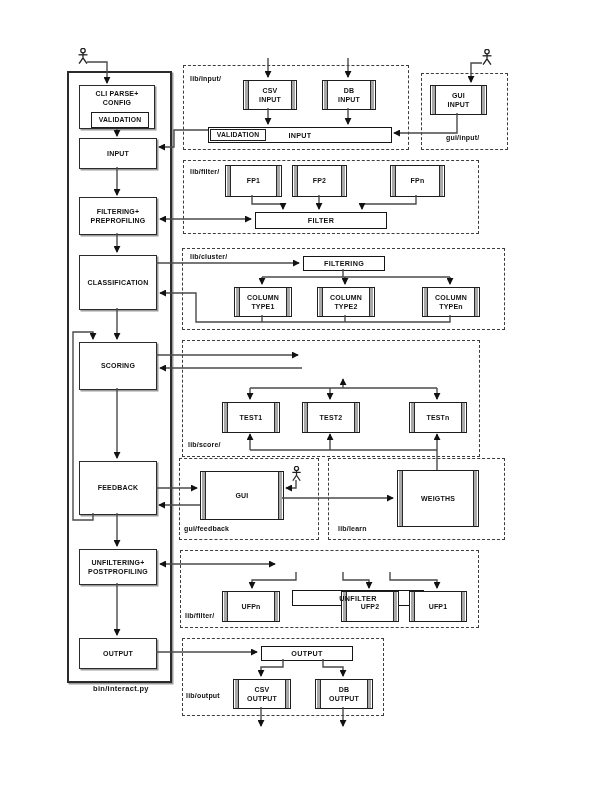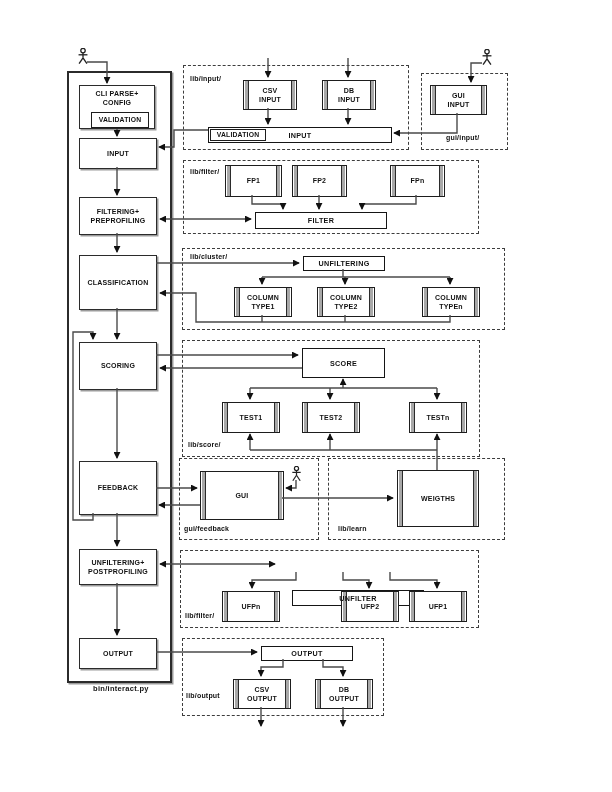--- a/index.html
+++ b/index.html
@@ -192,37 +192,34 @@
     <span class="lbl">FP2</span></div>
   <div class="comp" style="left:390px;top:165px;width:53px;height:30px;">
     <span class="lbl">FPn</span></div>
   <div class="bar" style="left:255px;top:212px;width:130px;height:15px;justify-content:center;">
     <span class="lbl">FILTER</span>
     </div>
 
   <div class="region" style="left:182px;top:248px;width:321px;height:80px;"></div>
   <div class="rlabel" style="left:190px;top:253px;">lib/cluster/</div>
   <div class="bar" style="left:303px;top:256px;width:80px;height:13px;">
-    <span class="lbl">UNFILTERING</span>
+    <span class="lbl">FILTERING</span>
     </div>
   <div class="comp" style="left:234px;top:287px;width:56px;height:28px;">
     <span class="lbl">COLUMN
 TYPE1</span></div>
   <div class="comp" style="left:317px;top:287px;width:56px;height:28px;">
     <span class="lbl">COLUMN
 TYPE2</span></div>
   <div class="comp" style="left:422px;top:287px;width:56px;height:28px;">
     <span class="lbl">COLUMN
 TYPEn</span></div>
 
   <div class="region" style="left:182px;top:340px;width:296px;height:115px;"></div>
   <div class="rlabel" style="left:188px;top:441px;">lib/score/</div>
-  <div class="bar" style="left:302px;top:348px;width:81px;height:28px;">
-    <span class="lbl">SCORE</span>
-    </div>
   <div class="comp" style="left:222px;top:402px;width:56px;height:29px;">
     <span class="lbl">TEST1</span></div>
   <div class="comp" style="left:302px;top:402px;width:56px;height:29px;">
     <span class="lbl">TEST2</span></div>
   <div class="comp" style="left:409px;top:402px;width:56px;height:29px;">
     <span class="lbl">TESTn</span></div>
 
   <div class="region" style="left:179px;top:458px;width:138px;height:80px;"></div>
   <div class="rlabel" style="left:184px;top:525px;">gui/feedback</div>
   <div class="comp" style="left:200px;top:471px;width:82px;height:47px;">

